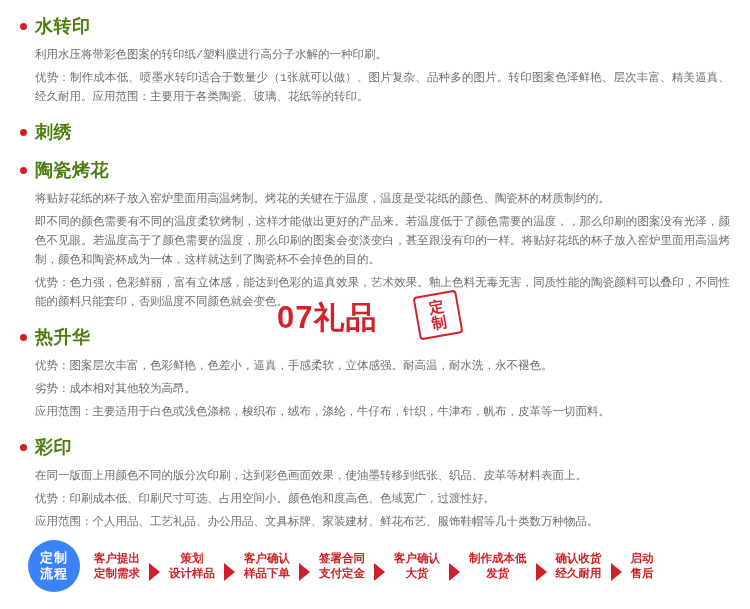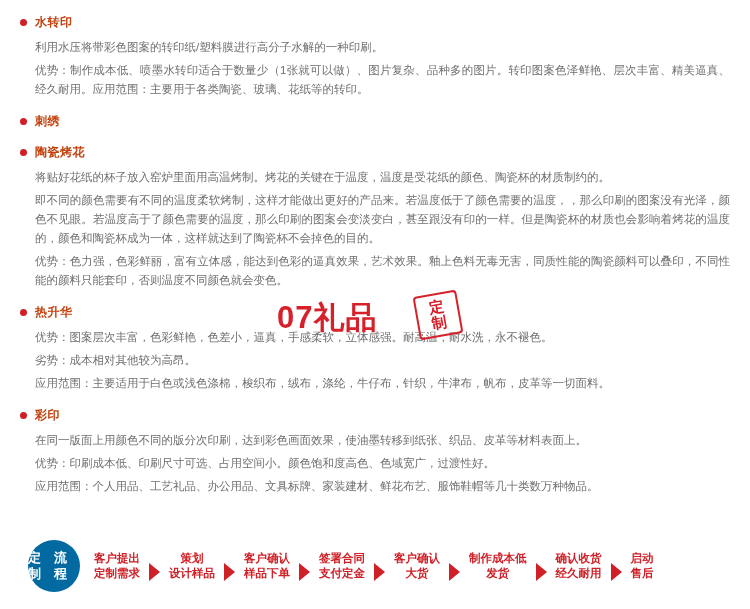--- a/index.html
+++ b/index.html
@@ -35,27 +35,28 @@
   }
   .bullet {
     width: 7px;
     height: 7px;
     border-radius: 50%;
     background: #cf2027;
     margin-right: 8px;
     flex: 0 0 auto;
   }
   .sec-title {
-    color: #c2410c;
-    font-size: 12px;
+    color: #4d7c0f;
+    font-size: 18px;
     font-weight: bold;
     letter-spacing: 0.5px;
   }
   .sec-body {
     padding-left: 15px;
+    font-family: Liberation Mono, monospace;
   }
   .sec-body p {
     margin: 0 0 4px 0;
     line-height: 19px;
     color: #6f6f6f;
     font-size: 11.5px;
     text-align: justify;
   }
 
   
@@ -105,27 +106,27 @@
     height: 86px;
     display: flex;
     align-items: center;
     padding-left: 28px;
     box-sizing: border-box;
   }
   .flow-badge {
     width: 52px;
     height: 52px;
     border-radius: 50%;
-    background: #0369a1;
+    background: #3b82f6;
     color: #ffffff;
     font-size: 13px;
     font-weight: bold;
     line-height: 16px;
     display: flex;
-    flex-direction: row;
+    flex-direction: column;
     align-items: center;
     justify-content: center;
     flex: 0 0 auto;
     letter-spacing: 1px;
   }
   .flow-steps {
     display: flex;
     align-items: flex-end;
     margin-left: 10px;
   }
@@ -174,21 +175,21 @@
           <span class="sec-title">刺绣</span>
         </div>
       </div>
       <div class="section">
         <div class="sec-head">
           <span class="bullet"></span>
           <span class="sec-title">陶瓷烤花</span>
         </div>
         <div class="sec-body">
           <p>将贴好花纸的杯子放入窑炉里面用高温烤制。烤花的关键在于温度，温度是受花纸的颜色、陶瓷杯的材质制约的。</p>
-          <p>即不同的颜色需要有不同的温度柔软烤制，这样才能做出更好的产品来。若温度低于了颜色需要的温度，，那么印刷的图案没有光泽，颜色不见眼。若温度高于了颜色需要的温度，那么印刷的图案会变淡变白，甚至跟没有印的一样。但是陶瓷杯的材质也会影响着烤花的温度的，颜色和陶瓷杯成为一体，这样就达到了陶瓷杯不会掉色的目的。</p>
+          <p>即不同的颜色需要有不同的温度柔软烤制，这样才能做出更好的产品来。若温度低于了颜色需要的温度，，那么印刷的图案没有光泽，颜色不见眼。若温度高于了颜色需要的温度，那么印刷的图案会变淡变白，甚至跟没有印的一样。将贴好花纸的杯子放入窑炉里面用高温烤制，颜色和陶瓷杯成为一体，这样就达到了陶瓷杯不会掉色的目的。</p>
           <p>优势：色力强，色彩鲜丽，富有立体感，能达到色彩的逼真效果，艺术效果。釉上色料无毒无害，同质性能的陶瓷颜料可以叠印，不同性能的颜料只能套印，否则温度不同颜色就会变色。</p>
         </div>
       </div>
       <div class="section">
         <div class="sec-head">
           <span class="bullet"></span>
           <span class="sec-title">热升华</span>
         </div>
         <div class="sec-body">
           <p>优势：图案层次丰富，色彩鲜艳，色差小，逼真，手感柔软，立体感强。耐高温，耐水洗，永不褪色。</p>

